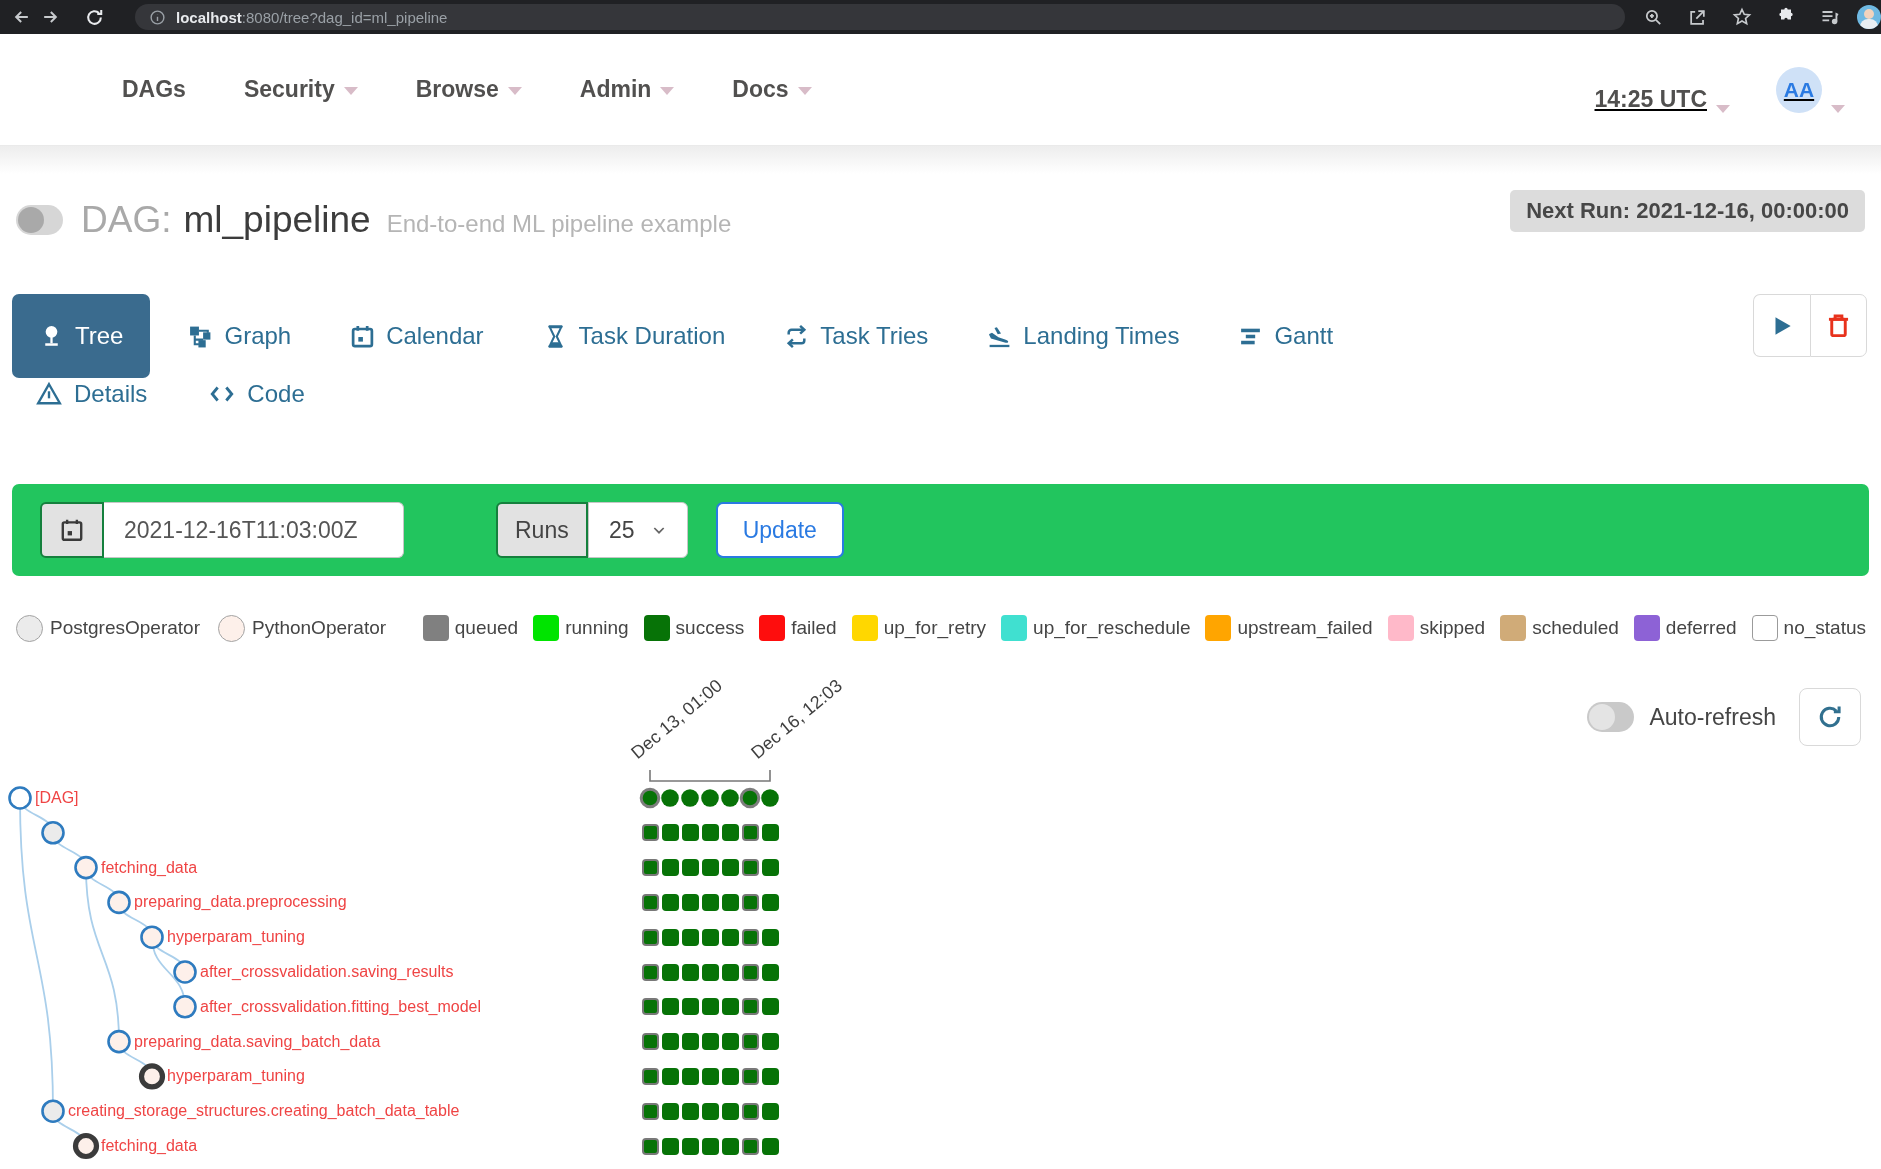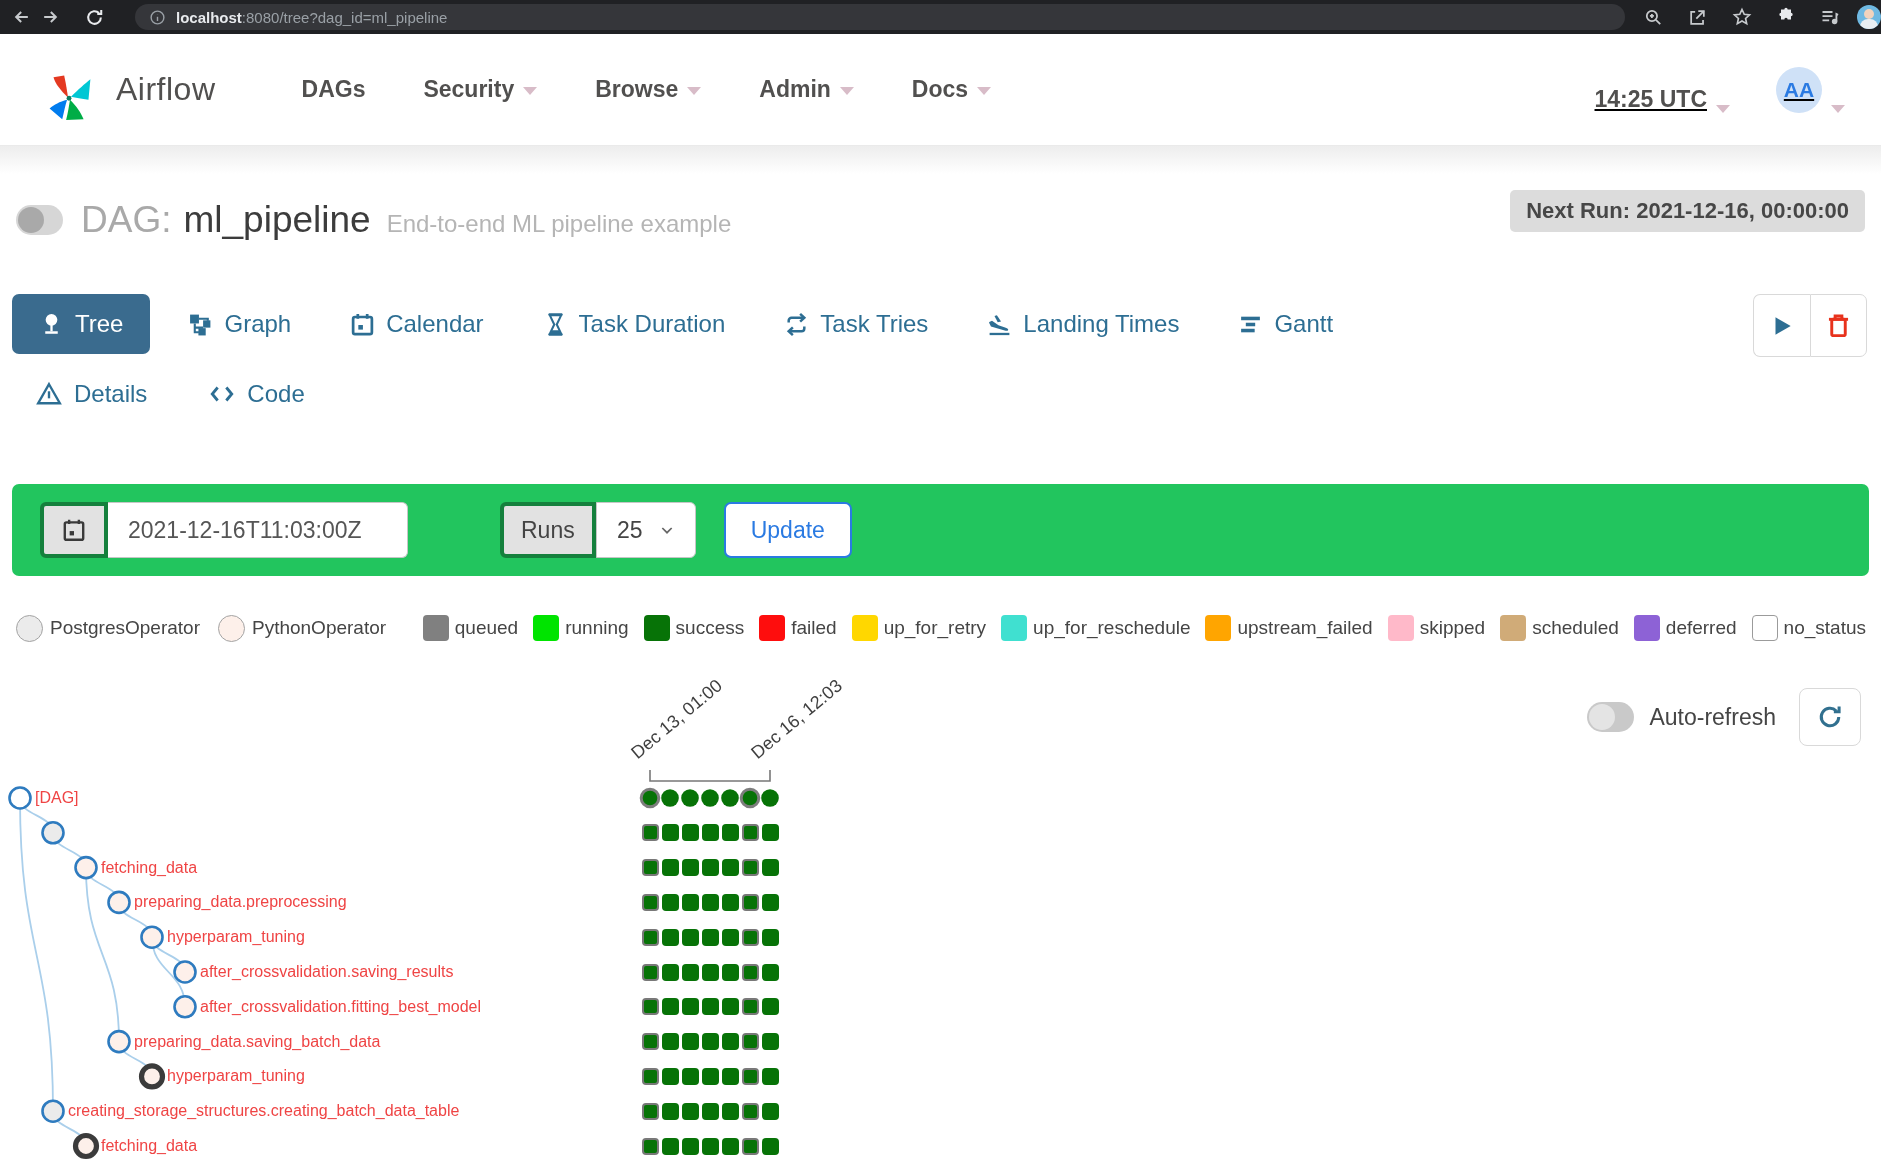--- a/index.html
+++ b/index.html
@@ -46,36 +46,36 @@
   .dag-prefix { font-size:37px; color:#a9a9a9; margin-left:18px; }
   .dag-name { font-size:37px; color:#3c3c3c; margin-left:12px; }
   .dag-desc { font-size:24px; color:#b5b5b5; margin-left:16px; padding-top:8px; }
   .badges { position:absolute; top:190px; right:16px; display:flex; gap:18px; }
   .badge { background:#dcdcdc; border-radius:5px; padding:8px 16px; font-size:22px; font-weight:bold; color:#474747; }
 
   
   .tabs-row1 { position:absolute; top:294px; left:12px; display:flex; align-items:center; }
   .tab { display:flex; align-items:center; gap:11px; padding:16px 21px; margin-right:17px;
     font-size:24px; color:#2d6e93; cursor:pointer; border-radius:7px; }
-  .tab.active { background:#3a6b8e; color:#fff; padding:16px 27px; }
+  .tab.active { background:#3a6b8e; color:#fff; padding:28px 27px; }
   .tab svg { width:25px; height:25px; }
   .tabs-row2 { position:absolute; top:380px; left:36px; display:flex; align-items:center; gap:62px; }
   .tab2 { display:flex; align-items:center; gap:12px; font-size:24px; color:#2d6e93; cursor:pointer; }
   .tab2 svg { width:26px; height:26px; }
   .dag-actions { position:absolute; top:294px; right:14px; display:flex; }
   .action-btn { width:57px; height:63px; background:#fff; border:1px solid #d9d9d9;
     display:flex; align-items:center; justify-content:center; cursor:pointer; }
   .action-btn:first-child { border-radius:7px 0 0 7px; border-right:none; }
   .action-btn:last-child { border-radius:0 7px 7px 0; }
 
   
   .filter-bar { position:absolute; top:484px; left:12px; right:12px; height:92px;
     background:#22c55e; border-radius:7px; display:flex; align-items:center; padding:0 28px; }
   .igroup { display:flex; height:56px; }
-  .addon { background:#e2e2e2; border:4px solid #15803d; display:flex; align-items:center;
+  .addon { background:#e2e2e2; border:2px solid #15803d; display:flex; align-items:center;
     justify-content:center; padding:0 17px; color:#444; }
   .addon:first-child { border-radius:6px 0 0 6px; }
   .date-input { width:300px; height:56px; border:1px solid #c6c6c6; border-left:none;
     border-radius:0 6px 6px 0; font-size:23px; color:#555; padding:0 20px;
     font-family:"Liberation Sans",sans-serif; }
   .runs-group { margin-left:92px; }
   .runs-label { font-size:23px; border-radius:6px 0 0 6px; }
   .runs-select { width:100px; height:56px; background:#fff; border:1px solid #c6c6c6;
     border-radius:0 6px 6px 0; display:flex; align-items:center; justify-content:center;
     gap:16px; font-size:23px; color:#444; cursor:pointer; }
@@ -170,30 +170,20 @@
             <path d="M3 6h12M3 11h12M3 16h8"></path>
             <circle cx="17.5" cy="17.5" r="2.2" fill="currentColor"></circle>
             <path d="M19.7 17.5V8.5l2 1"></path>
           </svg>
       </span>
       <span class="avatar-photo"></span>
     </div>
   </div>
 
   <div class="navbar">
-    <div class="brand">
-      <svg width="68" height="72" viewBox="0 0 140 140">
-        <path d="M66 86 C50 70 40 58 36 44 L58 40 C62 58 64 72 66 86 Z" fill="#e43921"></path>
-        <path d="M72 84 C88 68 100 58 112 48 L108 90 C94 88 82 86 72 84 Z" fill="#00c7d4"></path>
-        <path d="M64 90 C48 94 38 100 28 108 L54 130 C58 114 60 102 64 90 Z" fill="#017cee"></path>
-        <path d="M70 90 C84 104 92 116 98 130 L62 132 C66 116 68 102 70 90 Z" fill="#00ad46"></path>
-        <circle cx="68" cy="87" r="5" fill="#0f7d62"></circle>
-      </svg>
-      <span class="brand-name">Airflow</span>
-    </div>
     <div class="nav-items" id="nav-items">
         <span class="nav-item">
           <span>DAGs</span>
         </span>
         <span class="nav-item">
           <span>Security</span>
           <span class="caret"></span>
         </span>
         <span class="nav-item">
           <span>Browse</span>

